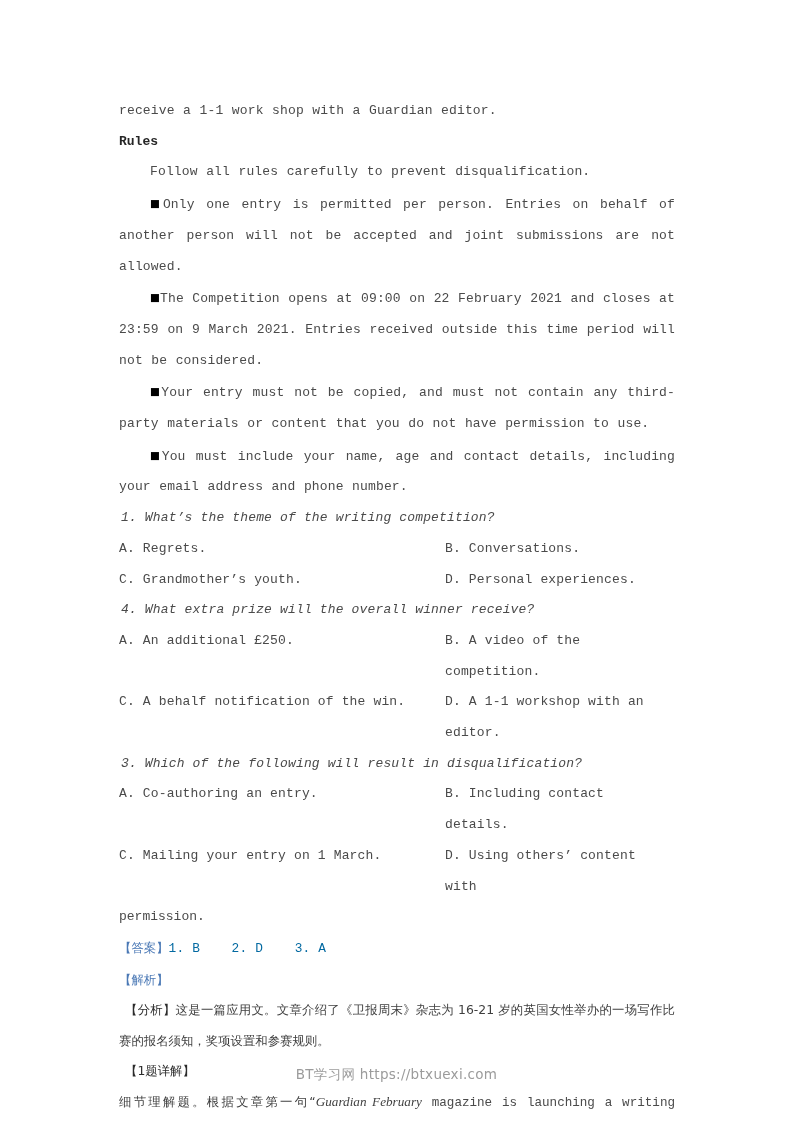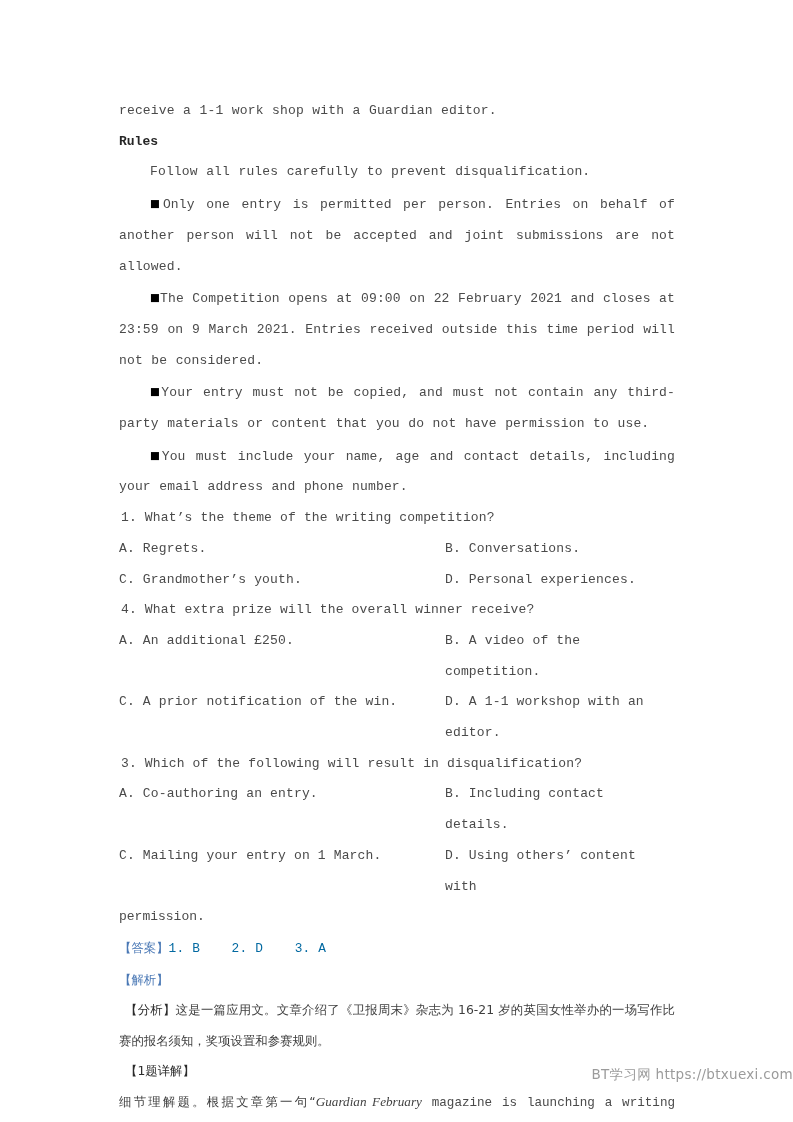--- a/index.html
+++ b/index.html
@@ -57,20 +57,21 @@
     letter-spacing: 0;
   }
 
   
   .q-line {
     font-size: 13.0px;
     line-height: 30.7px;
     color: #4a4a4a;
     letter-spacing: 0.15px;
     padding-left: 2px;
+    font-style: italic;
   }
   .opt-row {
     display: flex;
     font-size: 13.0px;
     line-height: 30.7px;
     color: #4a4a4a;
     letter-spacing: 0.15px;
   }
   .opt-a {
     width: 326px;
@@ -121,21 +122,21 @@
     font-size: 13.2px;
     color: #3f3f3f;
   }
 
   
   .footer {
     position: absolute;
     left: 0;
     top: 1066px;
     width: 793px;
-    text-align: right;
+    text-align: center;
     font-family: "DejaVu Sans", "Liberation Sans", sans-serif;
     font-size: 13.5px;
     color: #9b9b9b;
     letter-spacing: 0.3px;
   }
 </style>
 </head>
 <body>
 
 <div class="page">
@@ -163,21 +164,21 @@
     <span class="opt-a">C. Grandmother’s youth.</span>
     <span class="opt-b">D. Personal experiences.</span>
   </div>
 
   <div class="q-line eng">4. What extra prize will the overall winner receive?</div>
   <div class="opt-row eng">
     <span class="opt-a">A. An additional £250.</span>
     <span class="opt-b">B. A video of the competition.</span>
   </div>
   <div class="opt-row eng">
-    <span class="opt-a">C. A prior notification of the win.</span>
+    <span class="opt-a">C. A behalf notification of the win.</span>
     <span class="opt-b">D. A 1-1 workshop with an editor.</span>
   </div>
 
   <div class="q-line eng">3. Which of the following will result in disqualification?</div>
   <div class="opt-row eng">
     <span class="opt-a">A. Co-authoring an entry.</span>
     <span class="opt-b">B. Including contact details.</span>
   </div>
   <div class="opt-row eng">
     <span class="opt-a">C. Mailing your entry on 1 March.</span>

